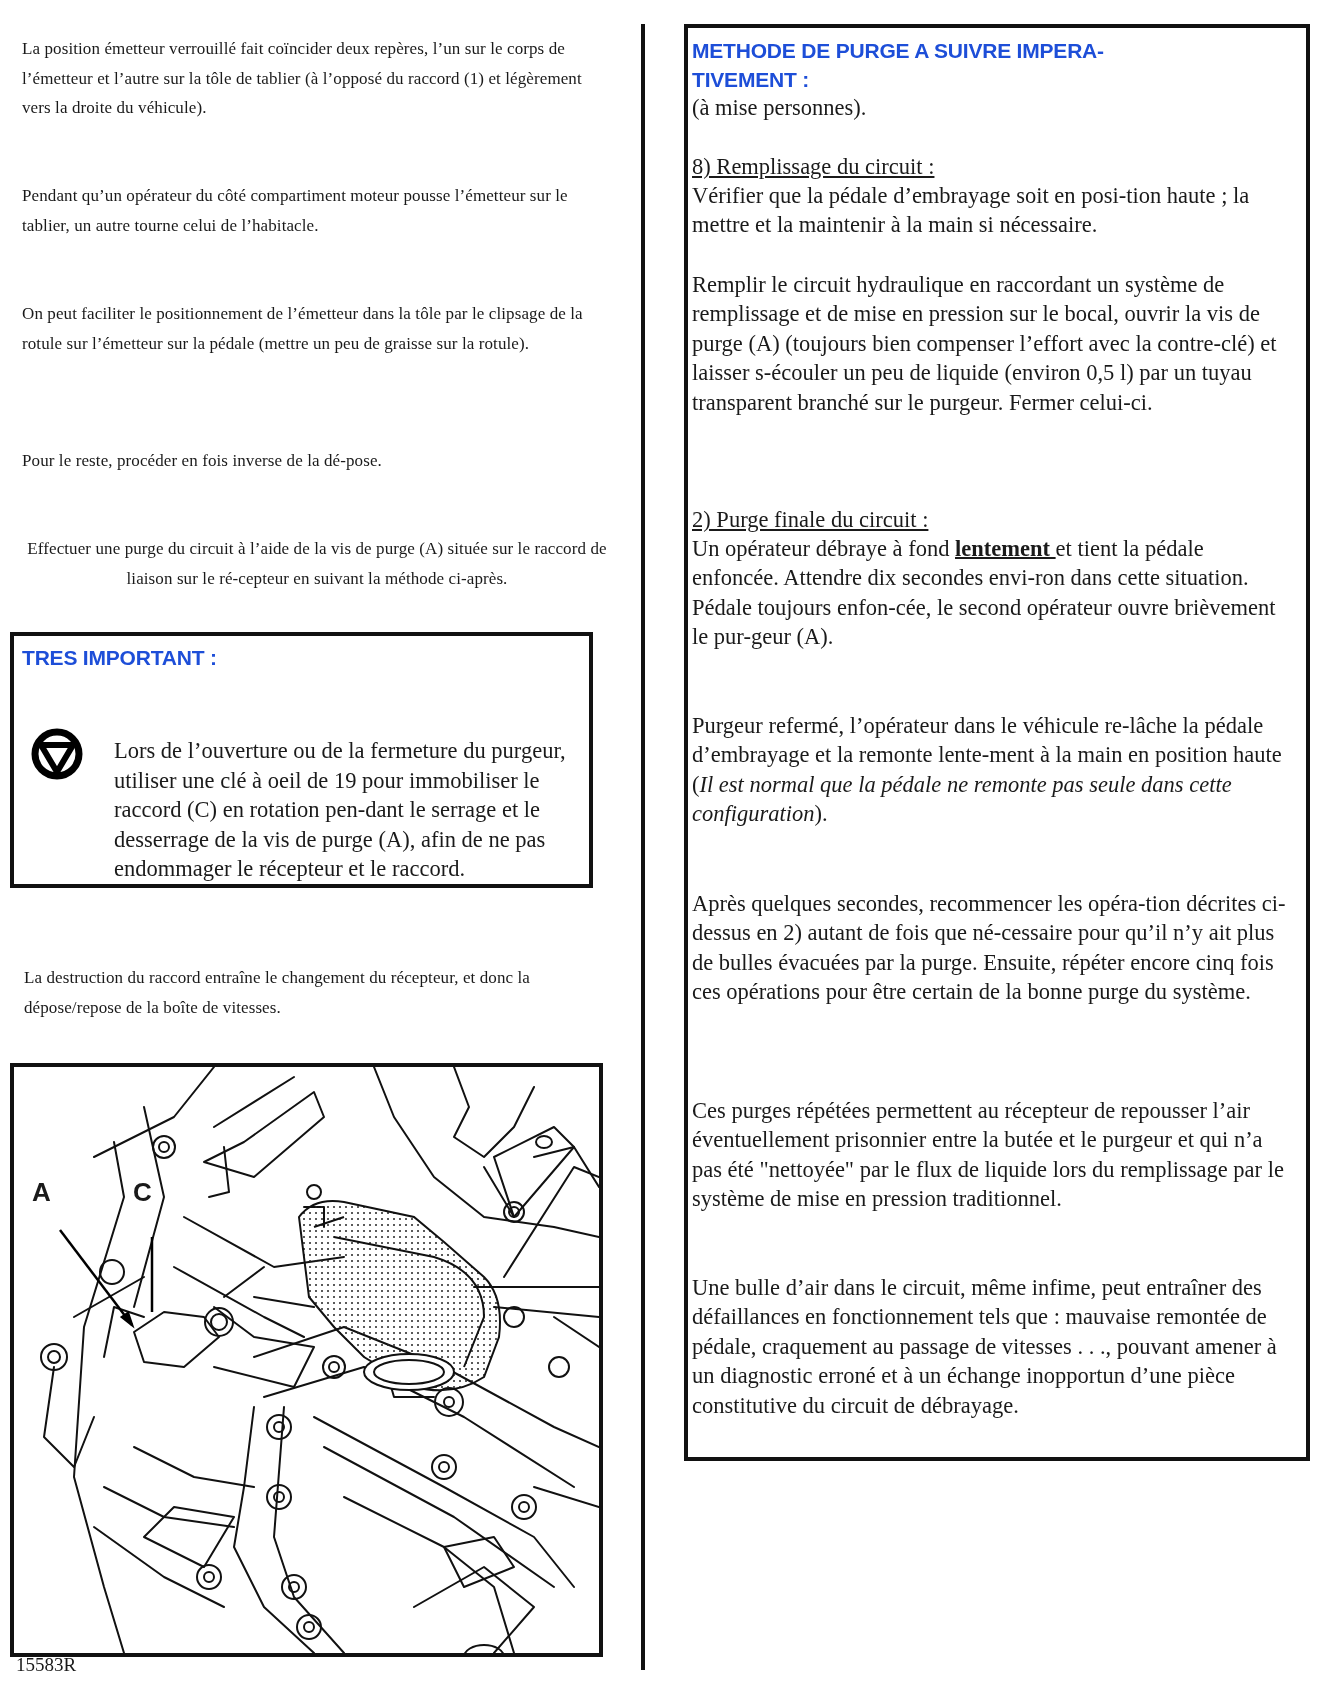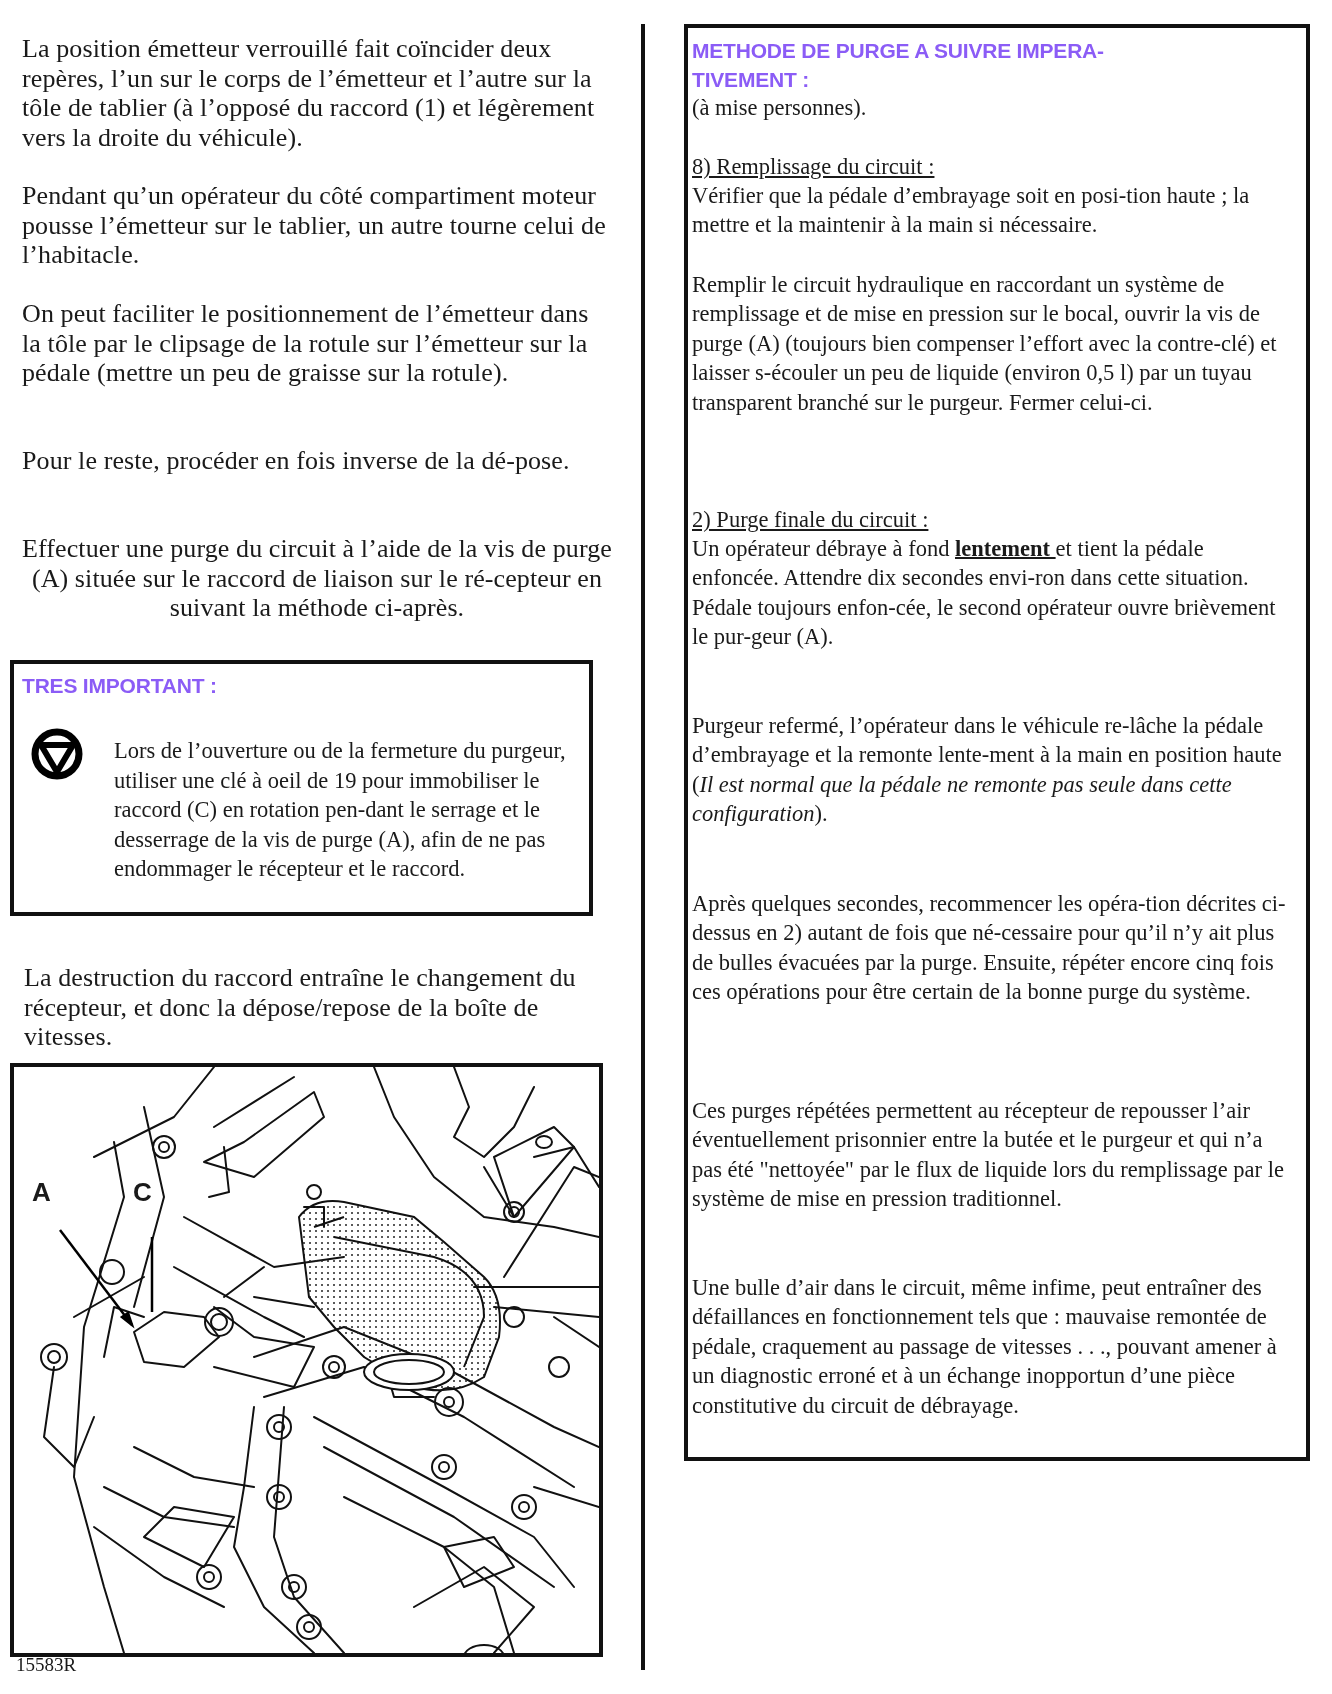--- a/index.html
+++ b/index.html
@@ -4,35 +4,35 @@
 <style>
   html, body { margin: 0; padding: 0; background: #ffffff; }
   body {
     width: 1332px; height: 1694px; position: relative; overflow: hidden;
     font-family: "DejaVu Serif", "Liberation Serif", serif;
     color: #1a1a1a;
   }
   .col-left { position: absolute; left: 0; top: 0; width: 620px; }
   .p {
     position: absolute; left: 22px; width: 590px;
-    font-size: 26px; line-height: 29.6px; margin: 0;
+    font-size: 17px; line-height: 29.6px; margin: 0;
     font-family: "Liberation Serif", "DejaVu Serif", serif;
     letter-spacing: 0.1px;
   }
   .divider {
     position: absolute; left: 641px; top: 24px; width: 4px; height: 1646px;
     background: #111;
   }
   .box {
     position: absolute; border: 4px solid #111; background: #fff;
     box-sizing: border-box;
   }
   .box-title {
     font-family: "Liberation Sans", "DejaVu Sans", sans-serif;
-    font-weight: bold; font-size: 21px; line-height: 29px; color: #8b5cf6;
+    font-weight: bold; font-size: 21px; line-height: 29px; color: #1d4ed8;
     letter-spacing: -0.2px;
   }
   .warn-icon { position: absolute; left: 31px; top: 728px; width: 52px; height: 52px; }
   .warn-text {
     position: absolute; left: 110px; top: 732px; width: 490px;
     font-family: "Liberation Serif", "DejaVu Serif", serif;
     font-size: 22.5px; line-height: 29.5px; margin: 4px;
   }
   .right-box-content {
     position: absolute; left: 692px; width: 600px;
@@ -54,21 +54,21 @@
 </head>
 <body>
 
 <div class="col-left">
   <p class="p" style="top:34px;">La position émetteur verrouillé fait coïncider deux repères, l’un sur le corps de l’émetteur et l’autre sur la tôle de tablier (à l’opposé du raccord (1) et légèrement vers la droite du véhicule).</p>
   <p class="p" style="top:181px;">Pendant qu’un opérateur du côté compartiment moteur pousse l’émetteur sur le tablier, un autre tourne celui  de l’habitacle.</p>
   <p class="p" style="top:299px;">On peut faciliter le positionnement de l’émetteur dans la tôle par le clipsage de la rotule sur l’émetteur sur la pédale (mettre un peu de graisse sur la rotule).</p>
   <p class="p" style="top:446px;">Pour le reste, procéder en fois inverse de la dé-pose.</p>
   <p class="p" style="top:534px;text-align:center;">Effectuer une purge du circuit à l’aide de la vis de purge (A) située sur le raccord de liaison sur le ré-cepteur en suivant la méthode ci-après.</p>
 
-  <div class="box" style="left:10px; top:660px; width:583px; height:256px;">
+  <div class="box" style="left:10px; top:632px; width:583px; height:256px;">
     <div class="box-title" style="position:absolute; left:8px; top:7px;">TRES IMPORTANT :</div>
   </div>
   <svg class="warn-icon" viewBox="0 0 52 52">
     <circle cx="26" cy="26" r="22" fill="none" stroke="#000" stroke-width="7"></circle>
     <polygon points="10,17 42,17 26,44" fill="none" stroke="#000" stroke-width="6" stroke-linejoin="round"></polygon>
   </svg>
   <p class="warn-text">Lors de l’ouverture ou de la fermeture du purgeur, utiliser une clé à oeil de 19 pour immobiliser le raccord (C) en rotation pen-dant le serrage et le desserrage de la vis de purge (A), afin de ne pas endommager le récepteur et le raccord.</p>
 
   <p class="p" style="top:951px; left:24px;margin-top:12px;">La destruction du raccord entraîne le changement du récepteur, et donc la dépose/repose de la boîte de vitesses.</p>
 

